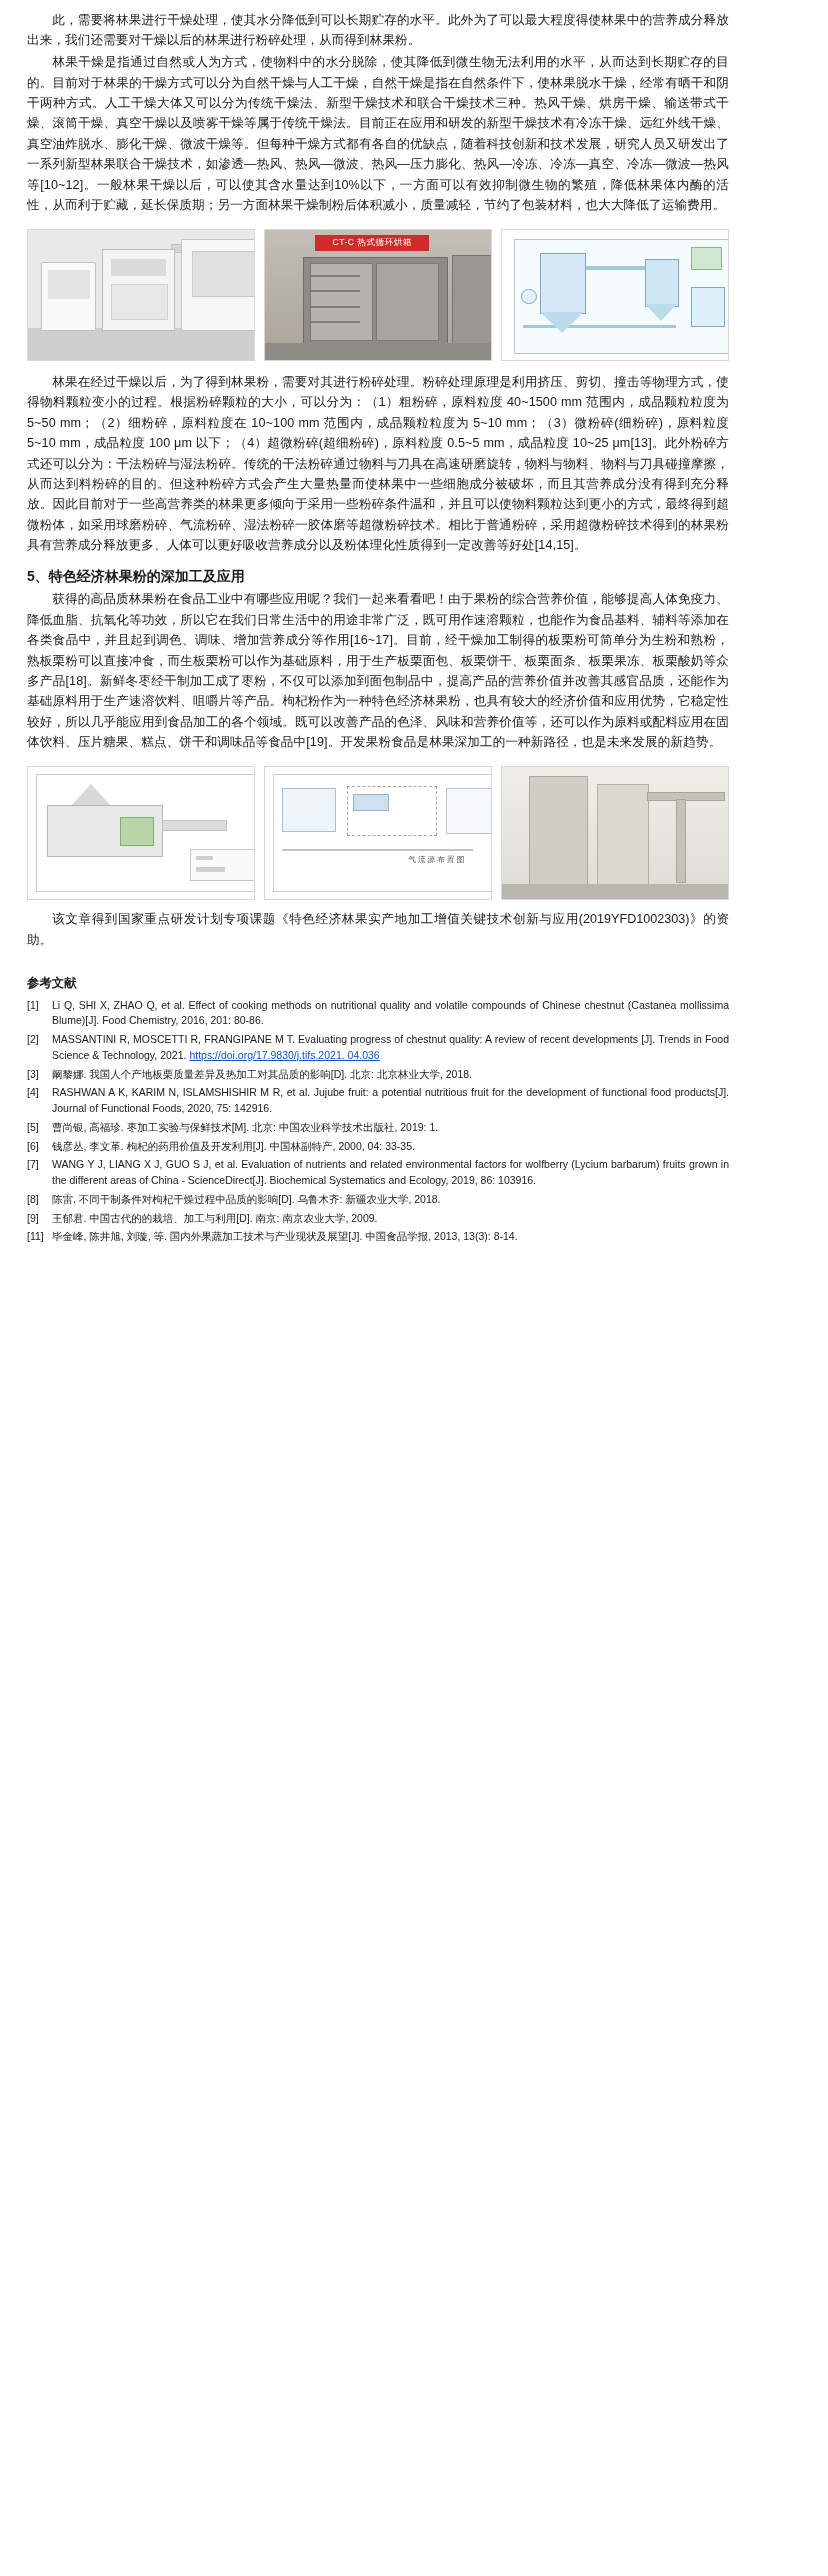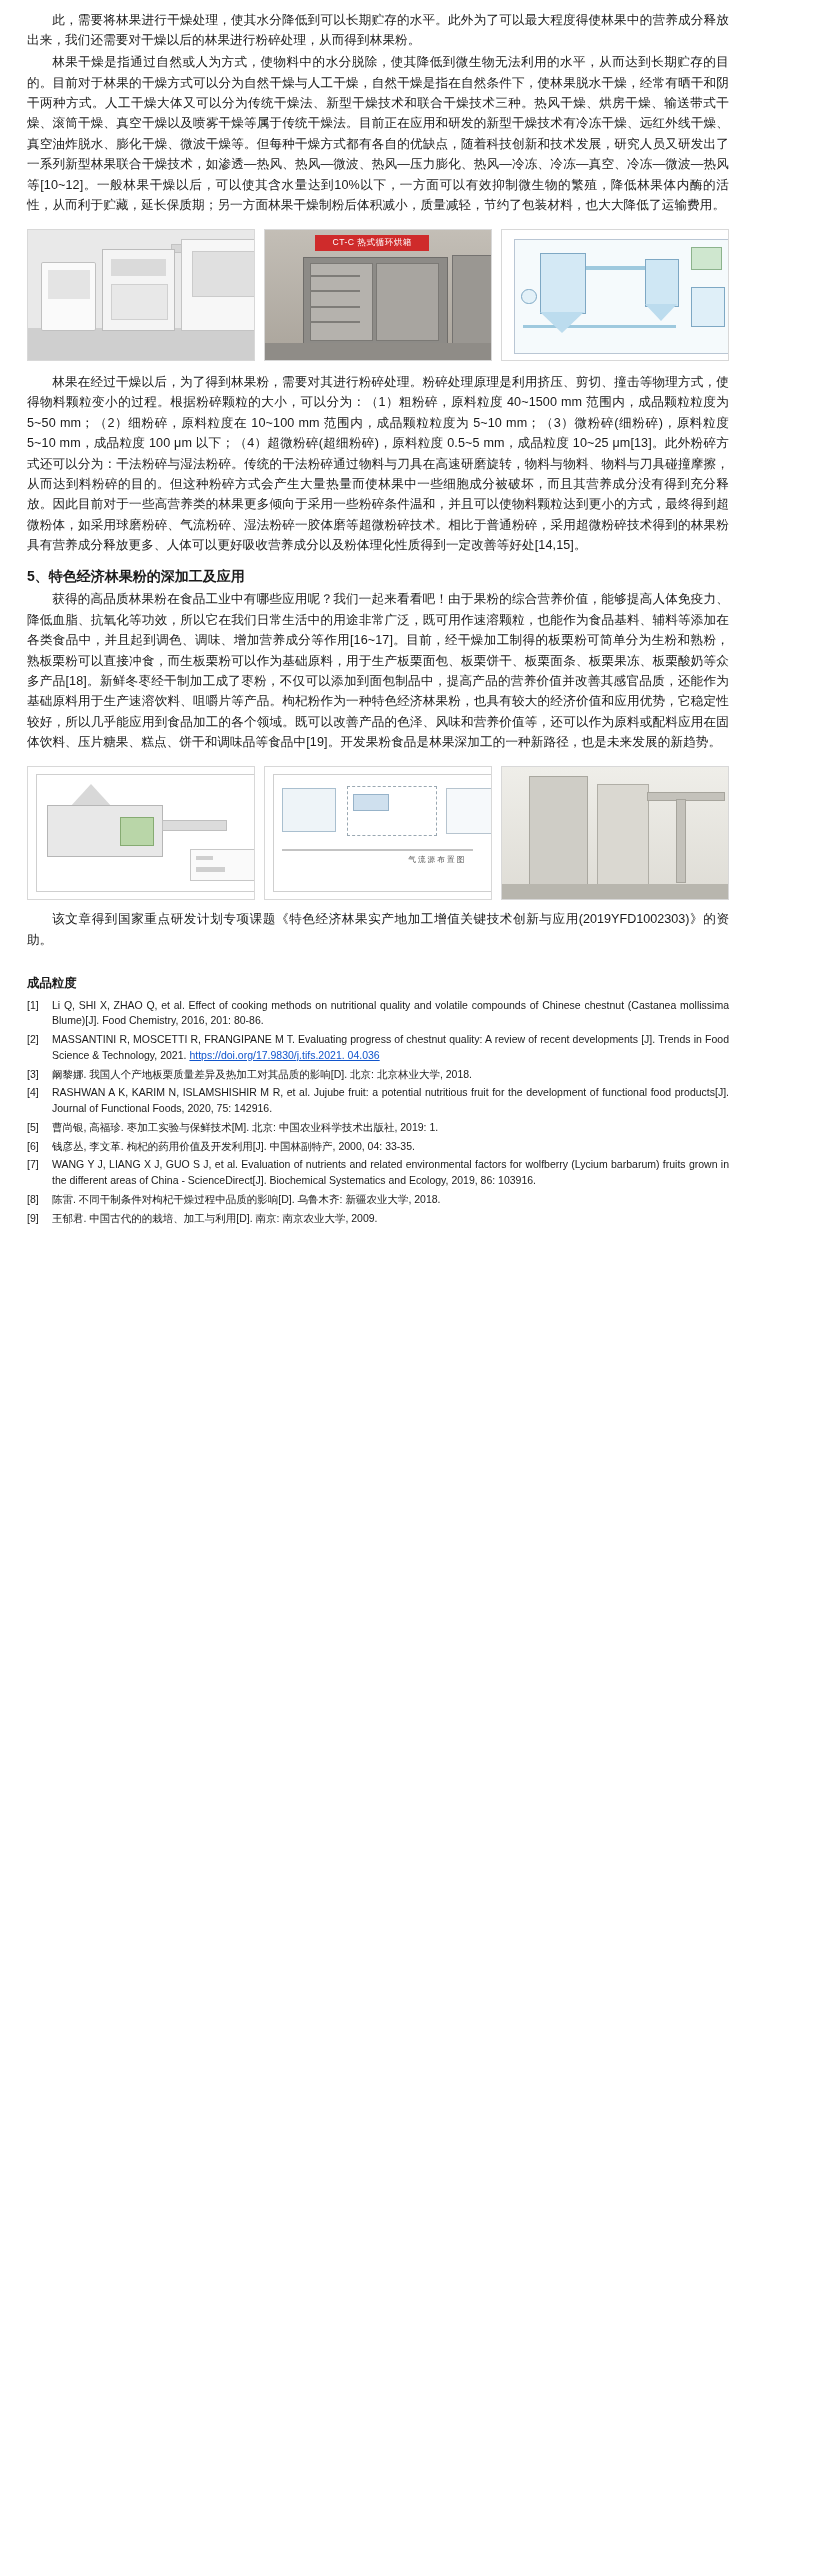--- a/index.html
+++ b/index.html
@@ -239,21 +239,21 @@
       <div class="f6-col2"></div>
       <div class="f6-pipe"></div>
       <div class="f6-pipe2"></div>
       <div class="f6-floor"></div>
     </div>
 
   </div>
 
   <p class="funding">该文章得到国家重点研发计划专项课题《特色经济林果实产地加工增值关键技术创新与应用(2019YFD1002303)》的资助。</p>
 
-  <h3 class="ref-heading">成品粒度</h3>
+  <h3 class="ref-heading">参考文献</h3>
 
   <ul class="ref-list">
     <li class="ref-item">
       <span class="ref-num">[1]</span>
       <span class="ref-text">Li Q, SHI X, ZHAO Q, et al. Effect of cooking methods on nutritional quality and volatile compounds of Chinese chestnut (Castanea mollissima Blume)[J]. Food Chemistry, 2016, 201: 80-86.</span>
     </li>
     <li class="ref-item">
       <span class="ref-num">[2]</span>
       <span class="ref-text"><span>MASSANTINI R, MOSCETTI R, FRANGIPANE M T. Evaluating progress of chestnut quality: A review of recent developments [J]. Trends in Food Science &amp; Technology, 2021. </span><a class="link" href="#">https://doi.org/17.9830/j.tifs.2021. 04.036</a></span>
     </li>
@@ -278,16 +278,20 @@
       <span class="ref-text">WANG Y J, LIANG X J, GUO S J, et al. Evaluation of nutrients and related environmental factors for wolfberry (Lycium barbarum) fruits grown in the different areas of China - ScienceDirect[J]. Biochemical Systematics and Ecology, 2019, 86: 103916.</span>
     </li>
     <li class="ref-item">
       <span class="ref-num">[8]</span>
       <span class="ref-text">陈雷. 不同干制条件对枸杞干燥过程中品质的影响[D]. 乌鲁木齐: 新疆农业大学, 2018.</span>
     </li>
     <li class="ref-item">
       <span class="ref-num">[9]</span>
       <span class="ref-text">王郁君. 中国古代的的栽培、加工与利用[D]. 南京: 南京农业大学, 2009.</span>
     </li>
+    <li class="ref-item">
+      <span class="ref-num">[11]</span>
+      <span class="ref-text">毕金峰, 陈井旭, 刘璇, 等. 国内外果蔬加工技术与产业现状及展望[J]. 中国食品学报, 2013, 13(3): 8-14.</span>
+    </li>
   </ul>
 
 </div>
 
 
 </body></html>

